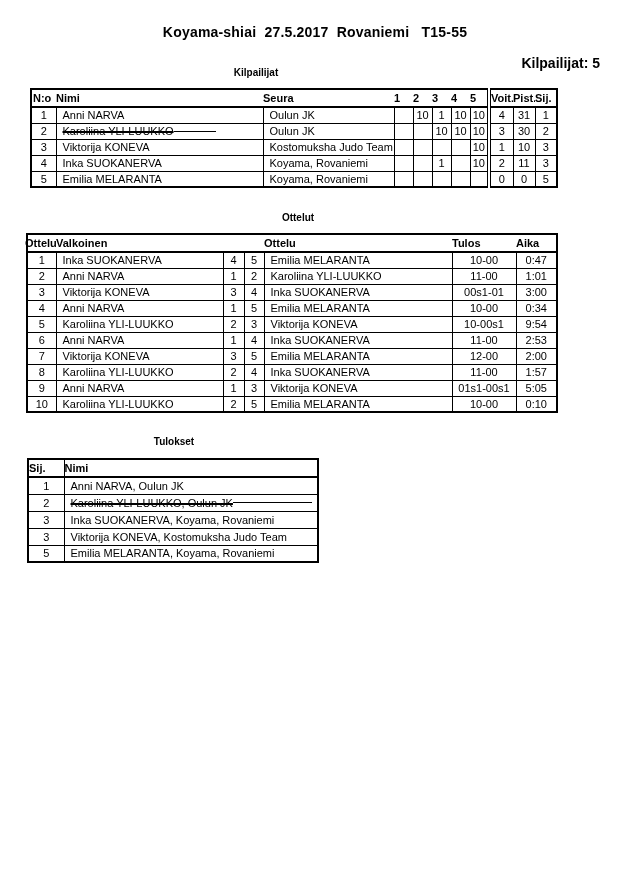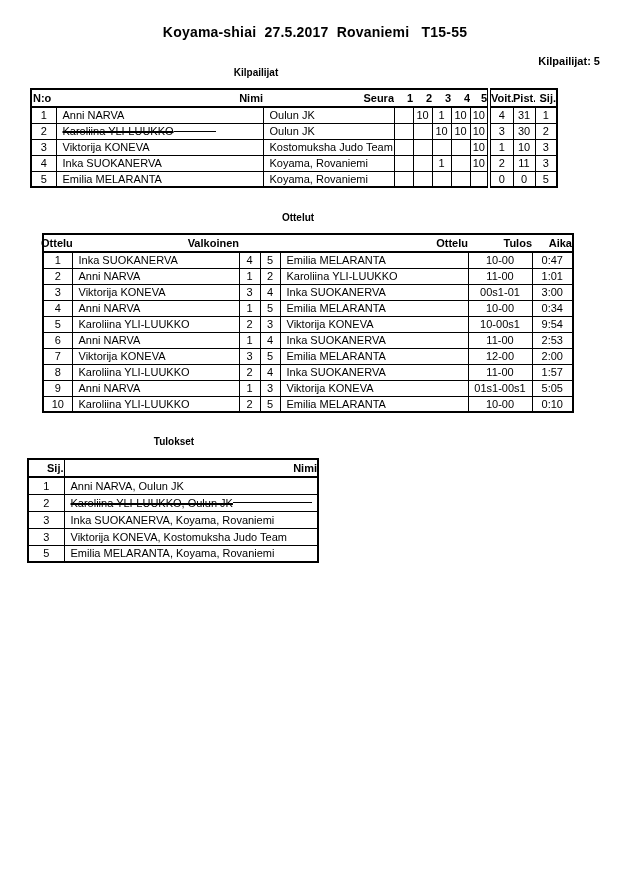--- a/index.html
+++ b/index.html
@@ -3,34 +3,34 @@
 <meta charset="utf-8">
 <style>
   html,body{margin:0;padding:0;}
   body{
     width:630px;height:891px;background:#ffffff;color:#000000;
     font-family:"Liberation Sans", sans-serif;position:relative;overflow:hidden;
   }
   .title{position:absolute;top:24px;left:0;width:630px;text-align:center;
     font-size:14px;font-weight:bold;white-space:pre;letter-spacing:0.2px;}
   .count{position:absolute;top:55px;left:0;width:600px;text-align:right;
-    font-size:11px;font-weight:bold;}
+    font-size:14px;font-weight:bold;}
   .sec{position:absolute;width:160px;text-align:center;font-size:10px;font-weight:bold;}
   .h-kilp{top:67px;left:176px;}
   .h-otte{top:212px;left:218px;}
   .h-tulo{top:436px;left:94px;}
 
   table{border-collapse:collapse;table-layout:fixed;position:absolute;
     border:2px solid #000;background:#fff;}
   #t1{left:30px;top:88px;width:526px;}
-  #t2{left:42px;top:233px;width:530px;padding-left:24px;}
+  #t2{left:26px;top:233px;width:530px;padding-left:24px;}
   #t3{left:27px;top:458px;width:290px;}
 
   th{font-size:11px;font-weight:bold;padding:0;border:none;border-bottom:2px solid #000;
-    white-space:nowrap;overflow:hidden;text-align:right;}
+    white-space:nowrap;overflow:hidden;text-align:left;}
   td{font-size:11px;padding:0;border:1px solid #000;white-space:nowrap;overflow:hidden;
     text-align:center;vertical-align:middle;}
   tr.hr{height:18px;}
   #t1 tr.br{height:16px;}
   #t2 tr.br{height:16px;}
   #t3 tr.br{height:17px;}
 
   .l{text-align:left;padding-left:6px;margin-left:25px;}
   .hl{text-align:left;padding-left:1px;}
   .dl{border-left:4px double #000 !important;}

